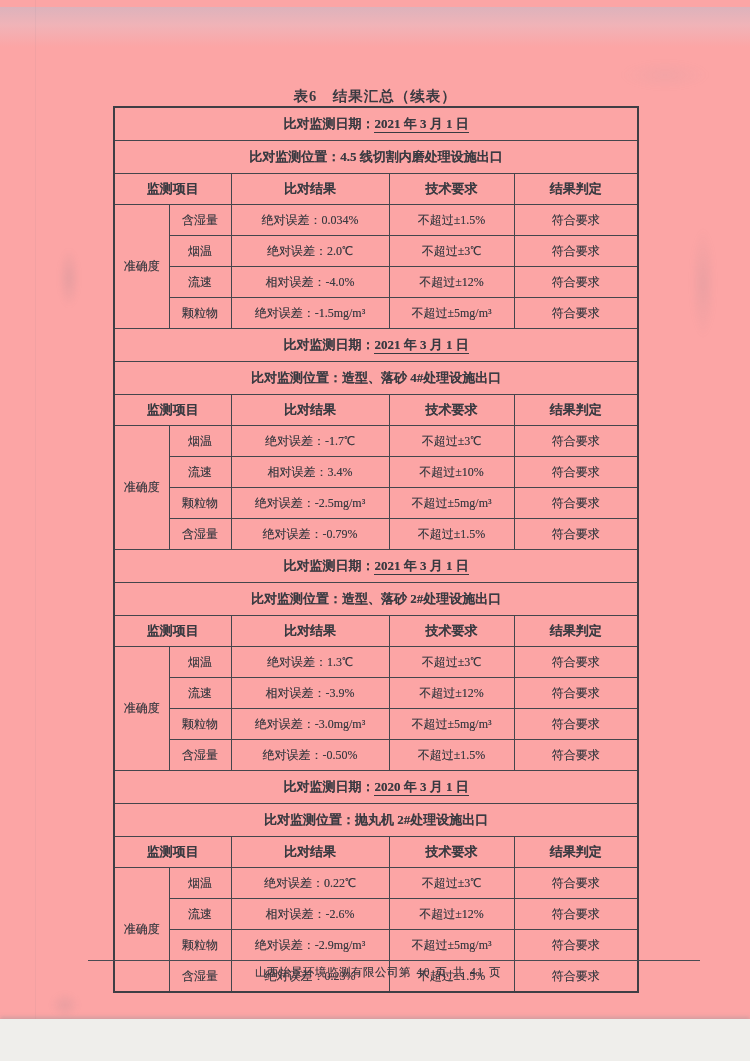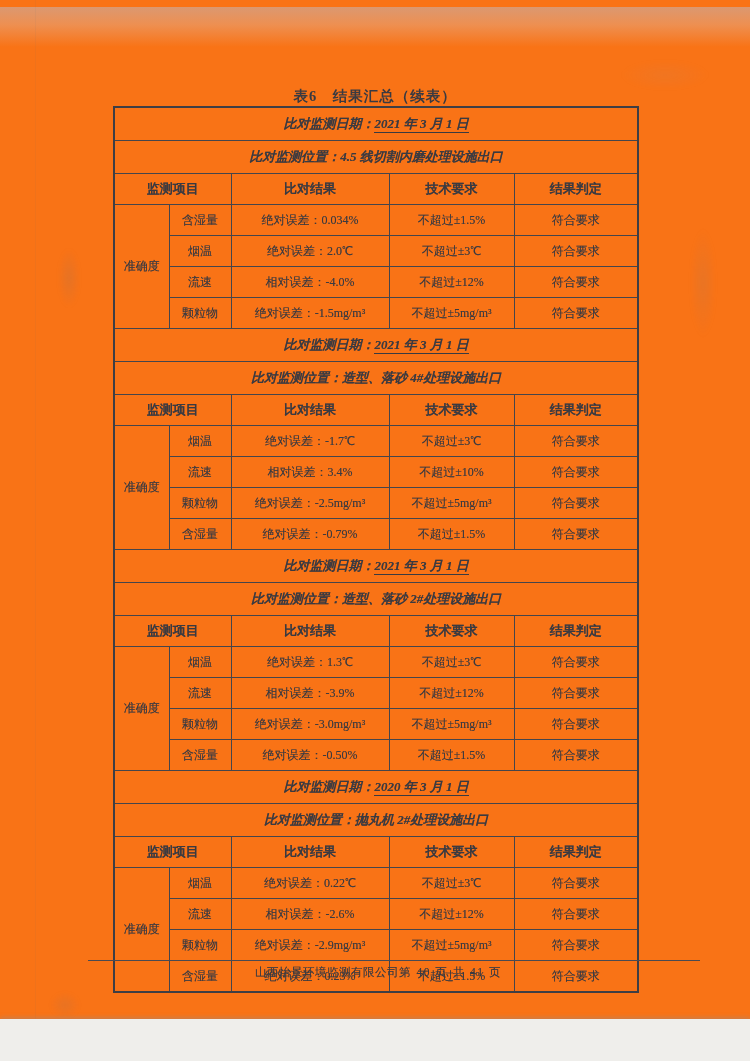--- a/index.html
+++ b/index.html
@@ -4,21 +4,21 @@
 <style>
   html,body { margin:0; padding:0; }
   body {
     width:750px; height:1061px; position:relative;
     background:#e8e8e6;
     font-family:"Liberation Serif", serif;
     color:#3a3a41;
   }
   .paper {
     position:absolute; inset:0; overflow:hidden;
-    background:#f97316;
+    background:#fca5a5;
   }
   
   .scan-top {
     position:absolute; top:7px; left:0; right:0; height:40px;
     background:linear-gradient(to bottom, rgba(186,193,212,.48), rgba(210,216,232,.28) 45%, rgba(255,255,255,0));
     pointer-events:none;
   }
   .scan-bottom {
     position:absolute; top:1019px; left:0; right:0; bottom:0;
     background:#efeeeb;
@@ -49,21 +49,21 @@
     position:absolute; top:106px; left:113px; width:524px;
     border-collapse:collapse; table-layout:fixed;
     border:2px solid #3e3e45;
   }
   table.report td {
     border:1px solid #45454c;
     text-align:center; vertical-align:middle;
     padding:1px 2px;
     text-shadow:0 0 .4px rgba(58,58,65,.55);
   }
-  tr.date-row td, tr.loc-row td { height:30px; font-weight:bold; font-size:13px;font-style:italic; }
+  tr.date-row td, tr.loc-row td { height:30px; font-weight:bold; font-size:13px; }
   tr.head-row td { height:28px; font-weight:bold; font-size:13px; }
   tr.data-row td { height:28px; font-size:12px; }
   .u { border-bottom:1px solid #3a3a41; padding-bottom:1px; }
 
   .footer {
     position:absolute; top:960px; left:88px; width:612px;
     border-top:1.5px solid #4a4a52;
     display:flex; justify-content:center;
     padding-top:4px; font-size:11.5px;
     text-shadow:0 0 .4px rgba(58,58,65,.5);

